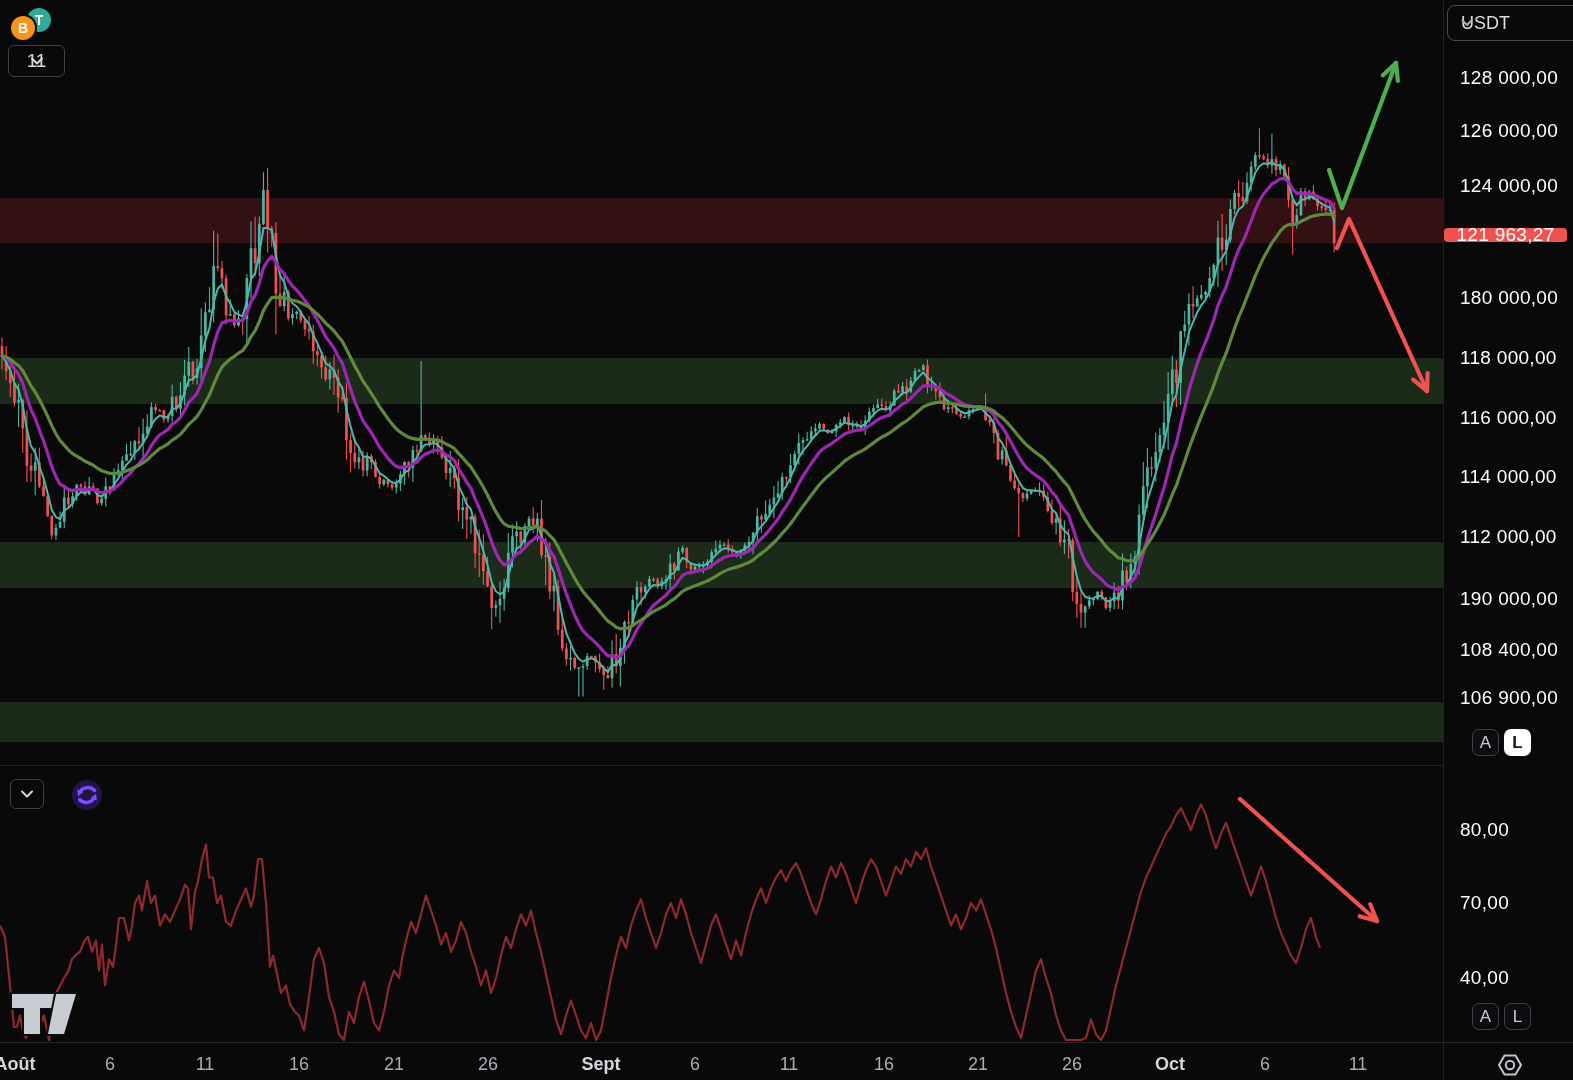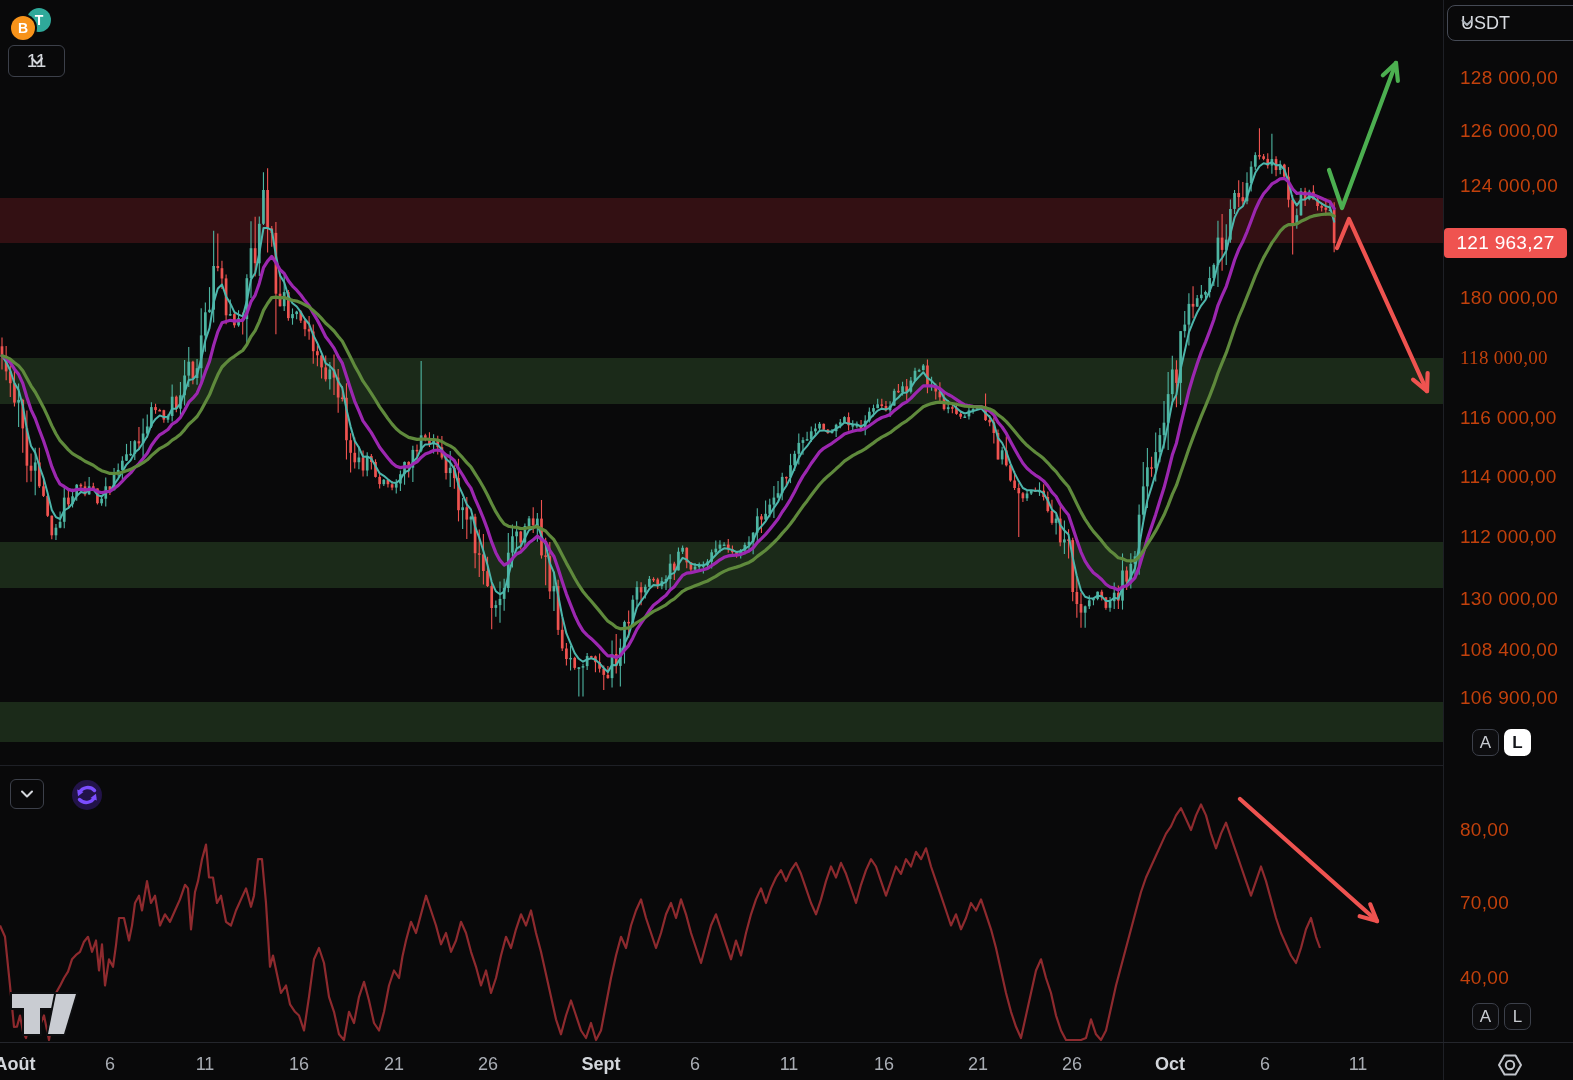--- a/index.html
+++ b/index.html
@@ -21,24 +21,24 @@
   .coin.btc{left:1px;top:9px;background:#f7931a;box-shadow:0 0 0 2px #0a0a0b;}
 
   .legend-btn{position:absolute;left:8px;top:45px;width:57px;height:32px;background:transparent;
               border:1px solid #3c404a;border-radius:6px;color:#d4d7dc;font-size:19px;
               display:flex;align-items:center;justify-content:center;gap:7px;cursor:pointer;
               font-family:"Liberation Sans",sans-serif;}
   .usdt-btn{position:absolute;left:1447px;top:5px;width:136px;height:36px;background:transparent;
             border:1px solid #454a55;border-radius:8px;color:#d8dbe0;font-size:18px;
             display:flex;align-items:center;justify-content:space-between;padding:0 13px;cursor:pointer;
             font-family:"Liberation Sans",sans-serif;box-sizing:border-box;}
-  .price-badge{position:absolute;left:1444px;width:123px;height:30px;background:#ef5350;color:#fff;
+  .price-badge{position:absolute;left:1444px;width:123px;height:14px;background:#ef5350;color:#fff;
                font-size:19px;border-radius:4px;display:flex;align-items:center;justify-content:center;
                letter-spacing:.3px;}
-  .tick{position:absolute;left:1460px;color:#c2410c;font-size:19px;letter-spacing:.3px;white-space:pre;}
+  .tick{position:absolute;left:1460px;color:#ffffff;font-size:19px;letter-spacing:.3px;white-space:pre;}
   .ttick{position:absolute;top:1050px;transform:translateX(-50%);color:#a9adb4;font-size:18px;line-height:28px;}
   .ttick.bold{color:#d3d6db;font-weight:bold;}
 
   .al{position:absolute;width:27px;height:27px;border-radius:7px;font-size:17px;display:flex;
       align-items:center;justify-content:center;cursor:pointer;font-family:"Liberation Sans",sans-serif;box-sizing:border-box;}
   .al.outline{background:#0d0d0f;border:1.5px solid #3c404a;color:#c9ccd2;}
   .al.active{background:#ffffff;border:none;color:#14151a;font-weight:bold;}
 
   .collapse-btn{position:absolute;left:10px;top:779px;width:34px;height:30px;background:transparent;
                 border:1px solid #3c404a;border-radius:6px;color:#d4d7dc;display:flex;align-items:center;
@@ -752,25 +752,25 @@
       <polyline points="1.5,1.5 6,6 10.5,1.5" fill="none" stroke="#aab0b8" stroke-width="2" stroke-linecap="round" stroke-linejoin="round"></polyline>
     </svg>
   </button>
 
   <div class="price-badge" id="price-badge" style="top: 228px;">121 963,27</div>
   <div id="price-ticks">
       <div class="tick" style="top: 67px;">128 000,00</div>
       <div class="tick" style="top: 120px;">126 000,00</div>
       <div class="tick" style="top: 175px;">124 000,00</div>
       <div class="tick" style="top: 287px;">180 000,00</div>
-      <div class="tick" style="top: 347px; font-family: Liberation Serif, serif;">118 000,00</div>
+      <div class="tick" style="top: 347px;">118 000,00</div>
       <div class="tick" style="top: 407px;">116 000,00</div>
       <div class="tick" style="top: 466px;">114 000,00</div>
       <div class="tick" style="top: 526px;">112 000,00</div>
-      <div class="tick" style="top: 588px;">130 000,00</div>
+      <div class="tick" style="top: 588px;">190 000,00</div>
       <div class="tick" style="top: 639px;">108 400,00</div>
       <div class="tick" style="top: 687px;">106 900,00</div>
     </div>
   <div id="ind-ticks">
       <div class="tick" style="top: 819px;">80,00</div>
       <div class="tick" style="top: 892px;">70,00</div>
       <div class="tick" style="top: 967px;">40,00</div>
     </div>
   <div id="time-ticks">
       <div class="ttick bold" style="left: 15px;">Août</div>

